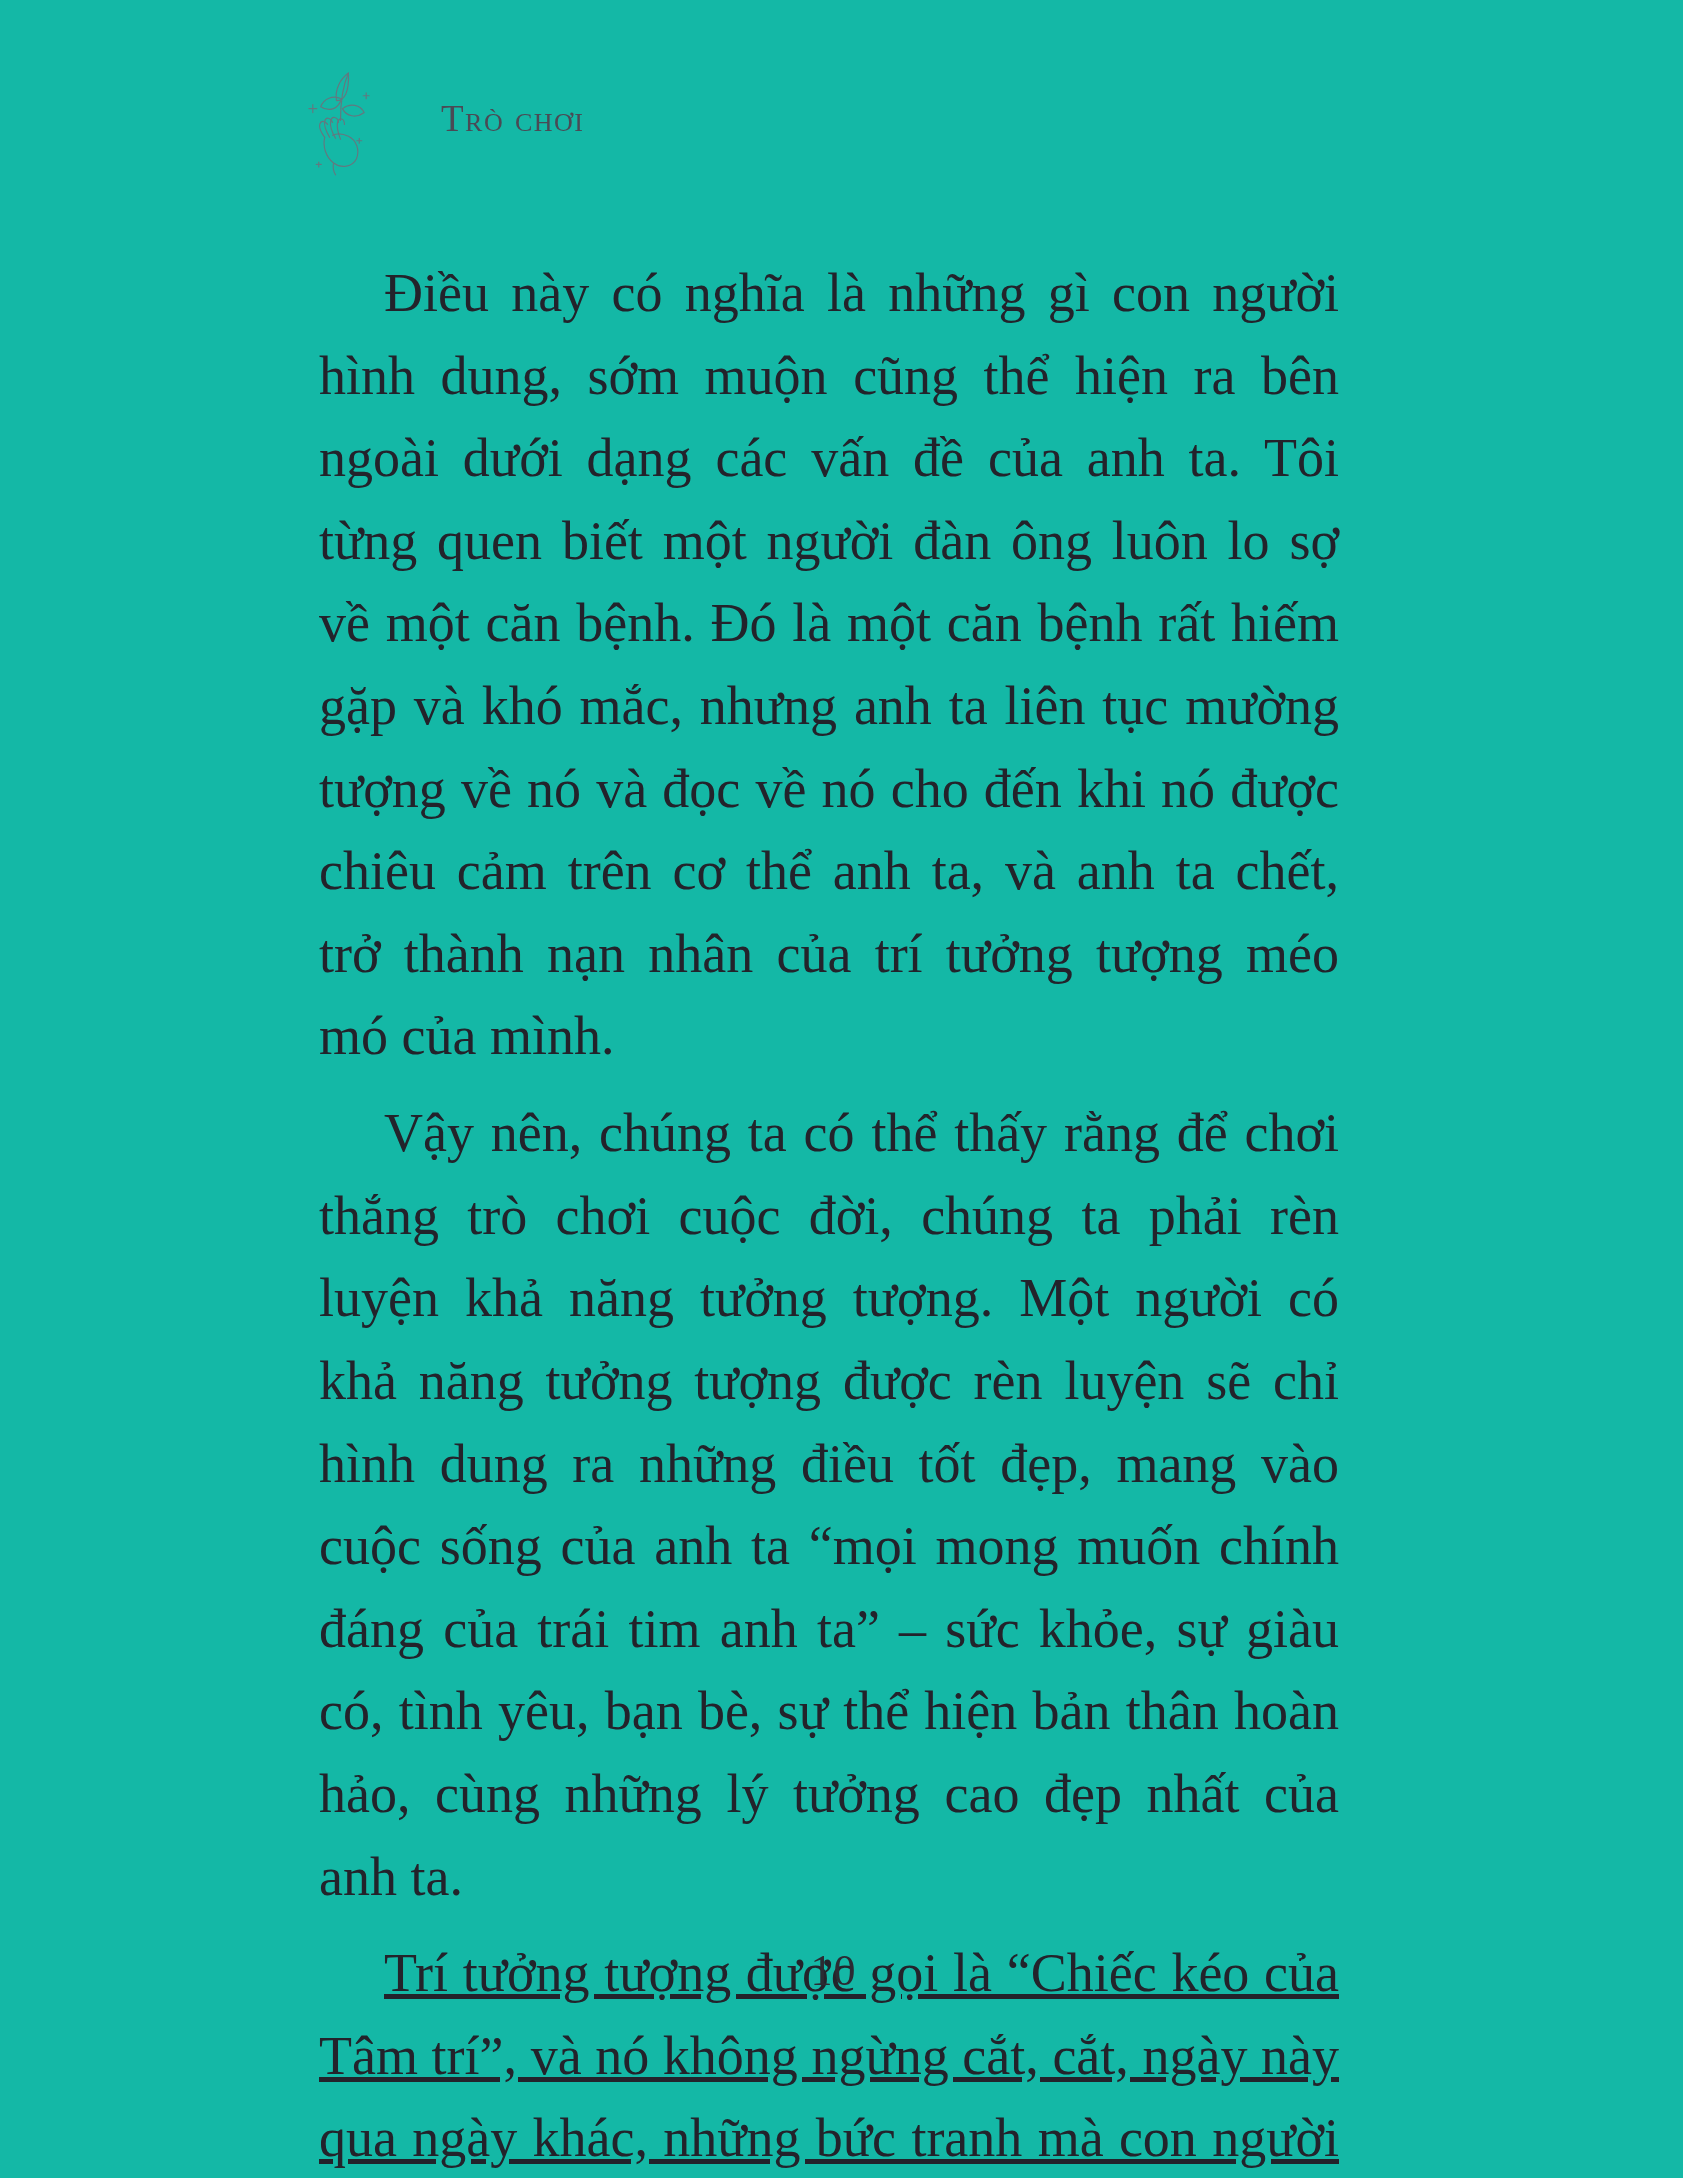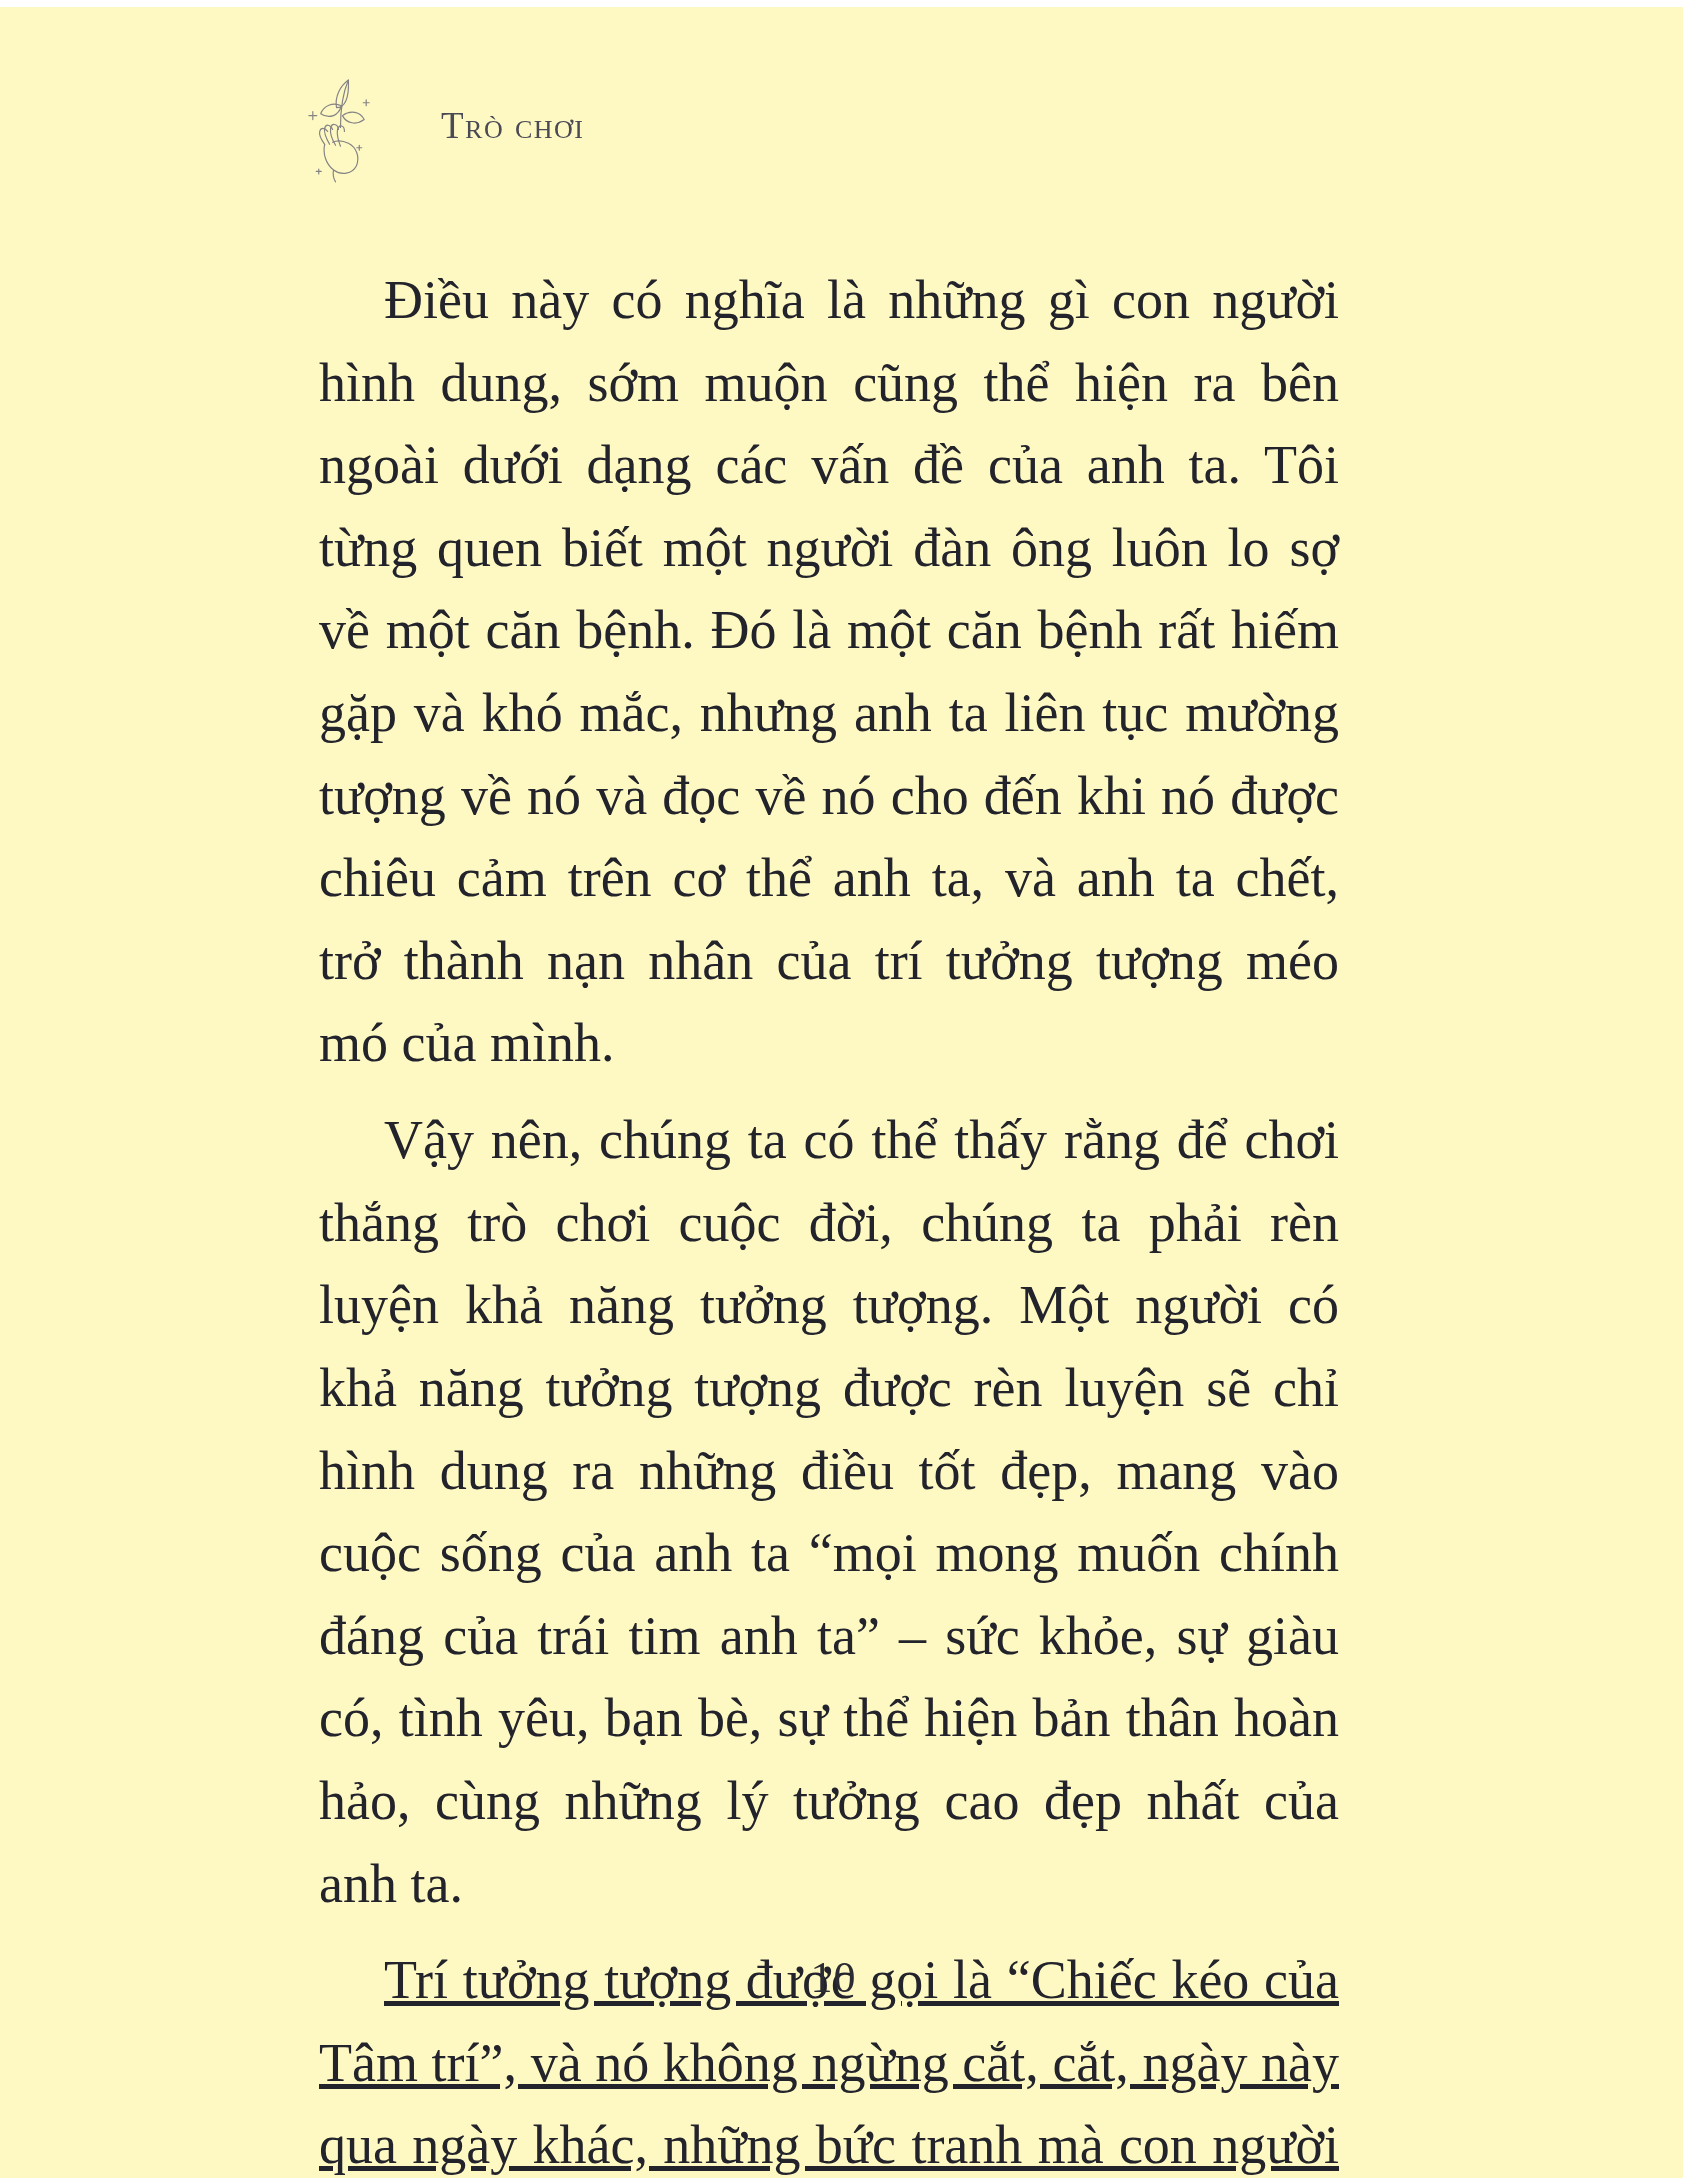--- a/index.html
+++ b/index.html
@@ -12,22 +12,21 @@
     height: 2178px;
     position: relative;
     font-family: "Liberation Serif", "DejaVu Serif", serif;
     color: #2b2b33;
     overflow: hidden;
   }
 
   .page {
     position: absolute;
     inset: 0;
-    background: #fef9c3;
-    margin-top: 7px;
+    background: #14b8a6;
   }
 
   
   .header {
     position: absolute;
     top: 54px;
     left: 297px;
     right: 297px;
     height: 129px;
     display: flex;

